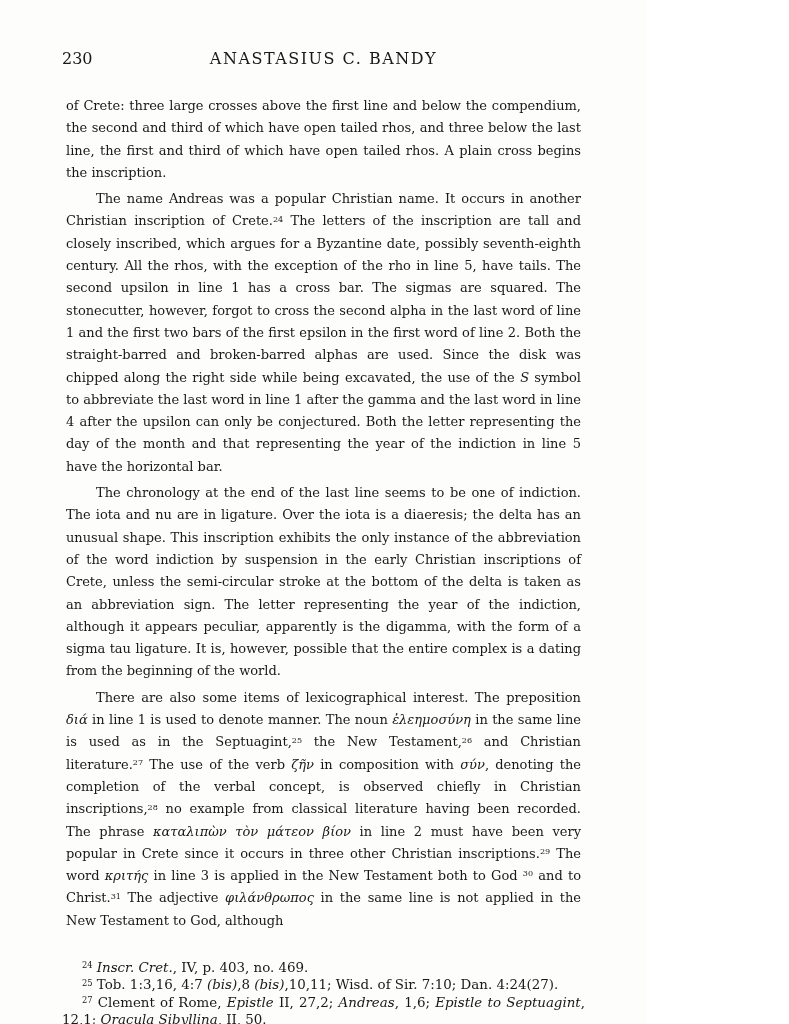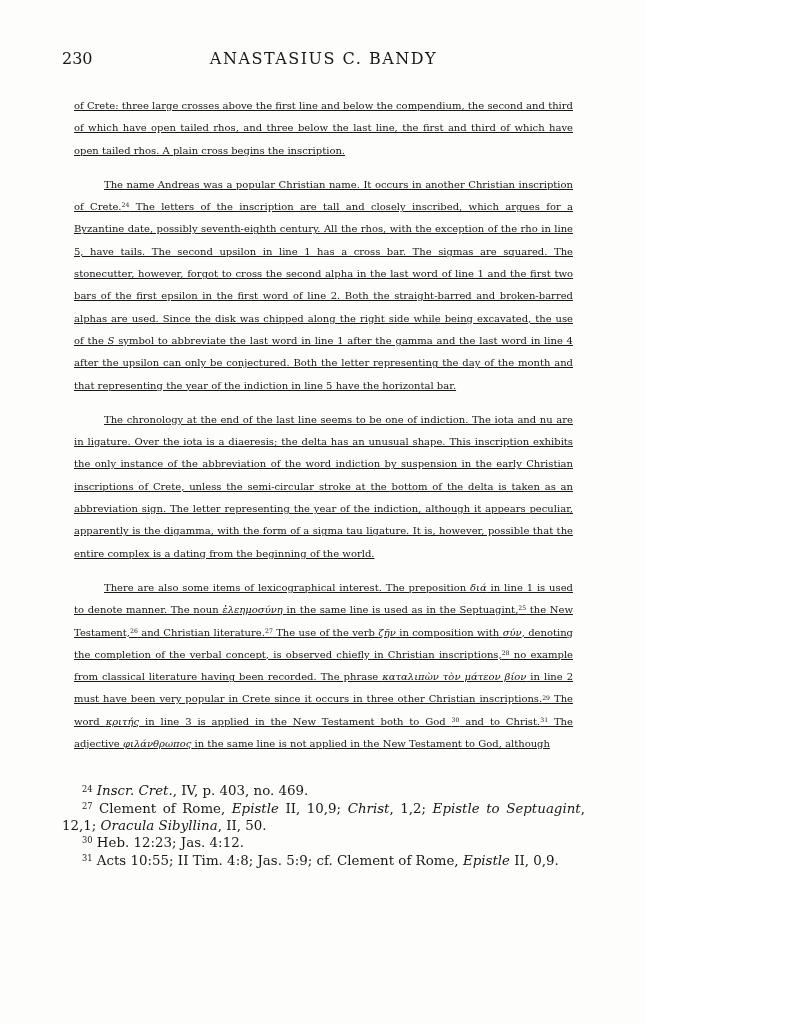--- a/index.html
+++ b/index.html
@@ -28,25 +28,24 @@
     position: absolute;
     left: 0;
     top: 0;
   }
   .running {
     display: block;
     text-align: center;
     letter-spacing: 1.5px;
   }
   .body-text p {
-    margin: 12px;
-    font-size: 10px;
+    margin: 4px;
+    font-size: 13px;
     line-height: 22.3px;
     text-align: justify;
-    text-decoration: underline;
   }
   .indent { text-indent: 30px; }
   .it { font-style: italic; }
   .gr { font-style: italic; }
   .sup {
     font-size: 0.62em;
     line-height: 0;
     position: relative;
     top: -0.45em;
   }
@@ -80,23 +79,24 @@
     <p class="indent"><span>The chronology at the end of the last line seems to be one of indiction. The iota and nu are in ligature. Over the iota is a diaeresis; the delta has an unusual shape. This inscription exhibits the only instance of the abbreviation of the word indiction by suspension in the early Christian inscriptions of Crete, unless the semi-circular stroke at the bottom of the delta is taken as an abbreviation sign. The letter representing the year of the indiction, although it appears peculiar, apparently is the digamma, with the form of a sigma tau ligature. It is, however, possible that the entire complex is a dating from the beginning of the world.</span></p>
 
     <p class="indent"><span>There are also some items of lexicographical interest. The preposition </span><span class="gr">διά</span><span> in line 1 is used to denote manner. The noun </span><span class="gr">ἐλεημοσύνη</span><span> in the same line is used as in the Septuagint,</span><span class="sup">25</span><span> the New Testament,</span><span class="sup">26</span><span> and Christian literature.</span><span class="sup">27</span><span> The use of the verb </span><span class="gr">ζῆν</span><span> in composition with </span><span class="gr">σύν</span><span>, denoting the completion of the verbal concept, is observed chiefly in Christian inscriptions,</span><span class="sup">28</span><span> no example from classical literature having been recorded. The phrase </span><span class="gr">καταλιπὼν τὸν μάτεον βίον</span><span> in line 2 must have been very popular in Crete since it occurs in three other Christian inscriptions.</span><span class="sup">29</span><span> The word </span><span class="gr">κριτής</span><span> in line 3 is applied in the New Testament both to God </span><span class="sup">30</span><span> and to Christ.</span><span class="sup">31</span><span> The adjective </span><span class="gr">φιλάνθρωπος</span><span> in the same line is not applied in the New Testament to God, although</span></p>
 
   </div>
 
   <div class="footnotes">
 
     <p><span class="sup">24</span><span class="it"> Inscr. Cret.</span><span>, IV, p. 403, no. 469.</span></p>
 
+    <p><span class="sup">25</span><span> Tob. 1:3,16, 4:7 </span><span class="it">(bis)</span><span>,8 </span><span class="it">(bis)</span><span>,10,11; Wisd. of Sir. 7:10; Dan. 4:24(27).</span></p>
 
 
-    <p><span class="sup">27</span><span> Clement of Rome, </span><span class="it">Epistle</span><span> II, 10,9; </span><span class="it">Christ</span><span>, 1,2; </span><span class="it">Epistle to Septuagint</span><span>, 12,1; </span><span class="it">Oracula Sibyllina</span><span>, II, 50.</span></p>
+    <p><span class="sup">27</span><span> Clement of Rome, </span><span class="it">Epistle</span><span> II, 27,2; </span><span class="it">Andreas</span><span>, 1,6; </span><span class="it">Epistle to Septuagint</span><span>, 12,1; </span><span class="it">Oracula Sibyllina</span><span>, II, 50.</span></p>
 
 
 
     <p><span class="sup">30</span><span> Heb. 12:23; Jas. 4:12.</span></p>
 
     <p><span class="sup">31</span><span> Acts 10:55; II Tim. 4:8; Jas. 5:9; cf. Clement of Rome, </span><span class="it">Epistle</span><span> II, 0,9.</span></p>
 
   </div>
 
 </div>

